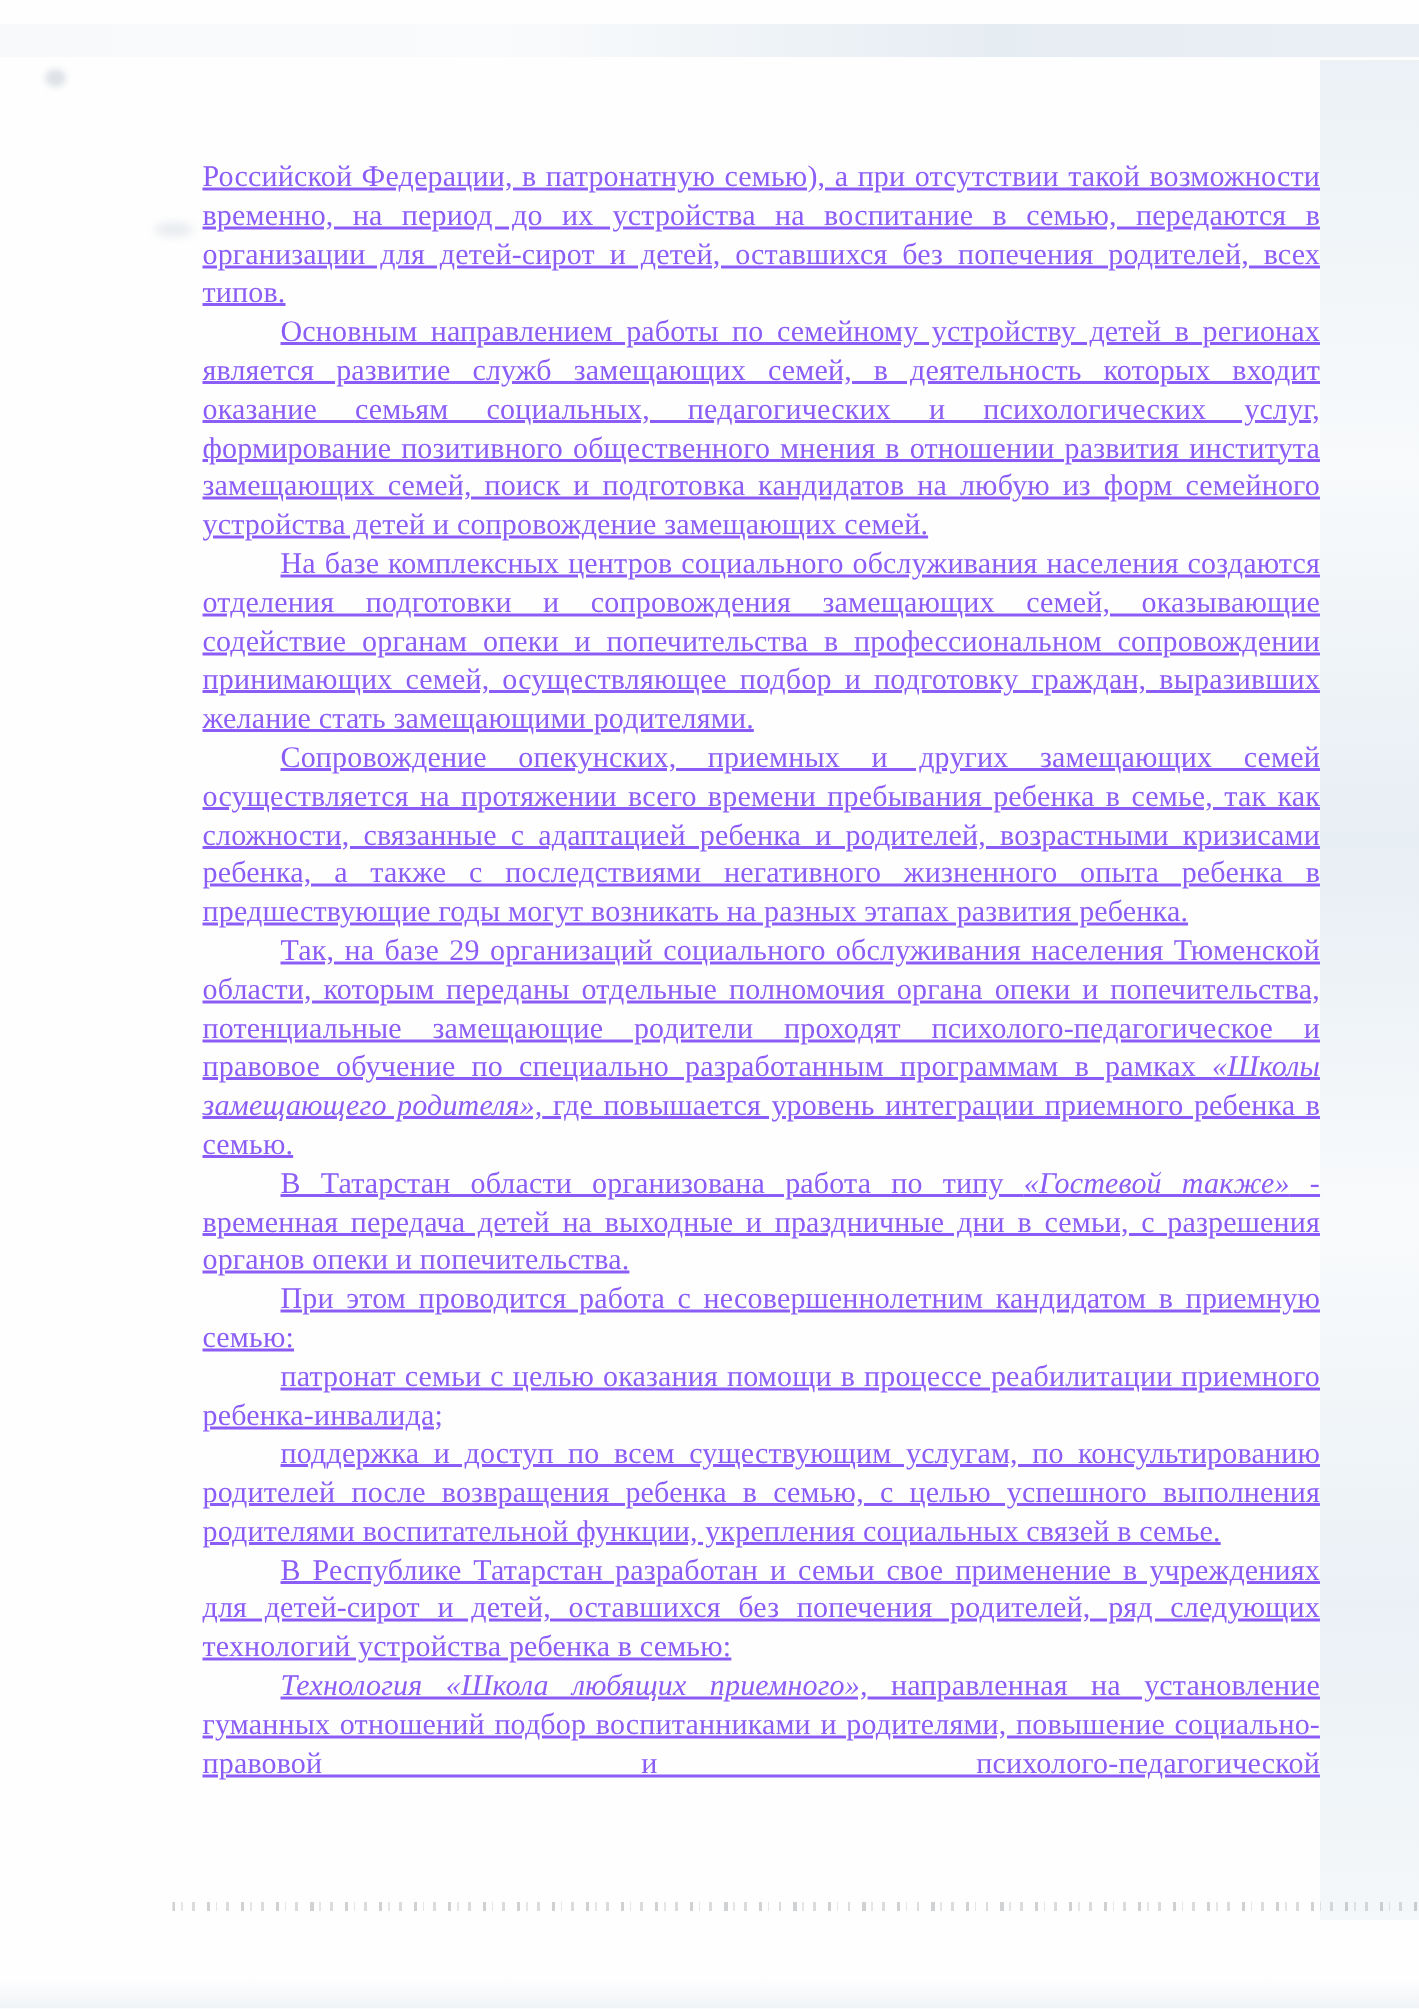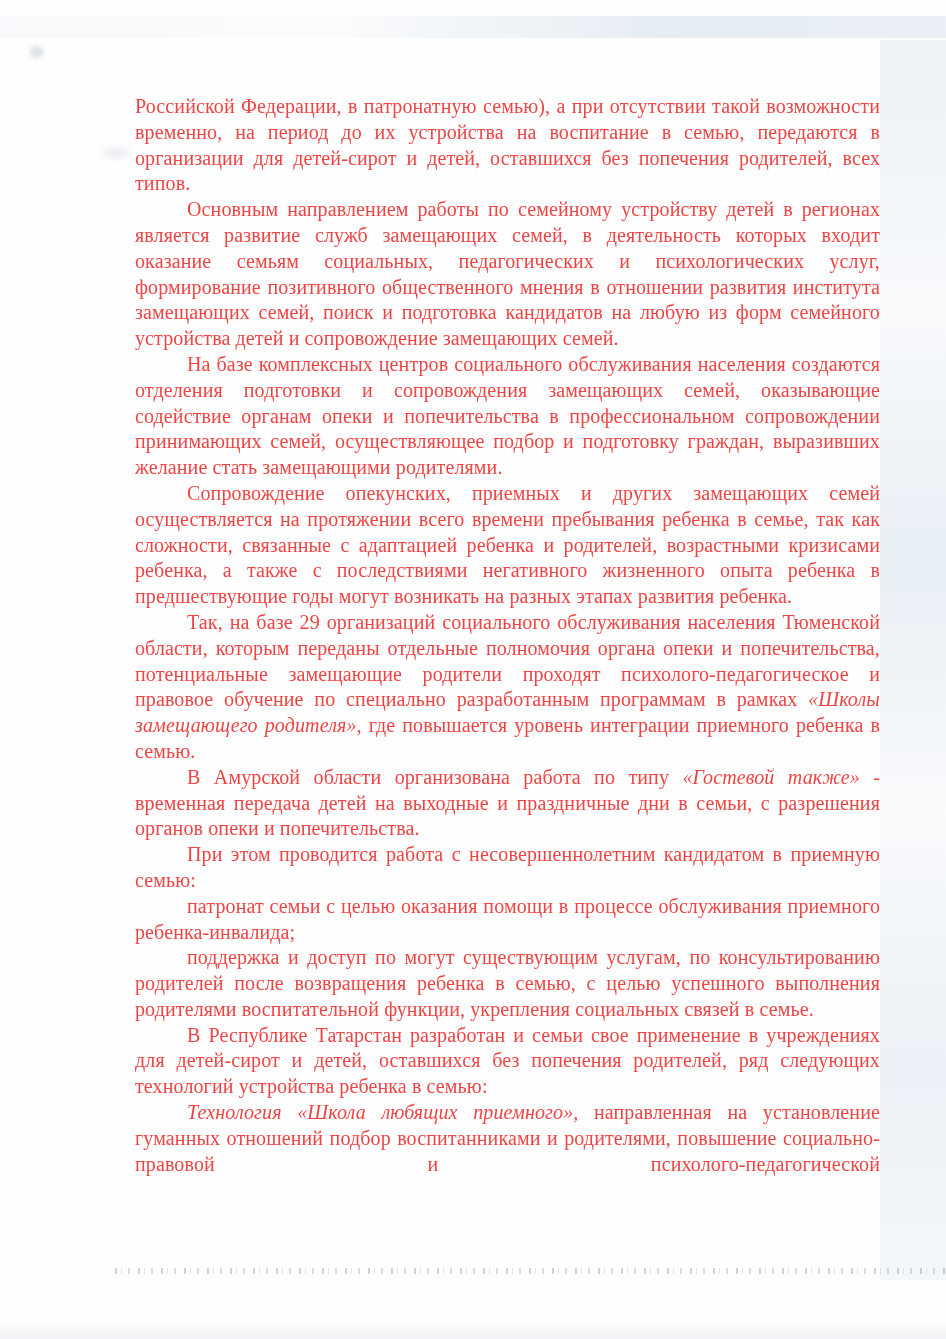--- a/index.html
+++ b/index.html
@@ -73,26 +73,27 @@
     position: absolute;
     left: 103px; top: 148px;
     width: 26px; height: 10px;
     background: rgba(190,200,210,0.32);
     border-radius: 50%;
     filter: blur(3px);
   }
   
   .textblock {
     position: absolute;
-    left: 135px; top: 94px;
+    left: 135px; top: 106px;
     width: 745px;
     font-size: 20px;
     line-height: 25.8px;
     letter-spacing: 0.12px;
-    color: #ef4444;
+    color: #8b5cf6;
+    text-decoration: underline;
   }
   .textblock p {
     margin: 0;
     text-align: justify;
     text-indent: 52px;
   }
   .textblock p.no-indent { text-indent: 0; }
   .textblock p.cutoff { text-align-last: justify; }
   .textblock .it { font-style: italic; }
 </style>
@@ -106,20 +107,20 @@
   <div class="art-smudge-b"></div>
   <div class="art-bottom-speckles"></div>
   <div class="art-bottom-shade"></div>
 
   <div class="textblock">
       <p class="no-indent"><span>Российской Федерации, в патронатную семью), а при отсутствии такой возможности временно, на период до их устройства на воспитание в семью, передаются в организации для детей-сирот и детей, оставшихся без попечения родителей, всех типов.</span></p>
       <p><span>Основным направлением работы по семейному устройству детей в регионах является развитие служб замещающих семей, в деятельность которых входит оказание семьям социальных, педагогических и психологических услуг, формирование позитивного общественного мнения в отношении развития института замещающих семей, поиск и подготовка кандидатов на любую из форм семейного устройства детей и сопровождение замещающих семей.</span></p>
       <p><span>На базе комплексных центров социального обслуживания населения создаются отделения подготовки и сопровождения замещающих семей, оказывающие содействие органам опеки и попечительства в профессиональном сопровождении принимающих семей, осуществляющее подбор и подготовку граждан, выразивших желание стать замещающими родителями.</span></p>
       <p><span>Сопровождение опекунских, приемных и других замещающих семей осуществляется на протяжении всего времени пребывания ребенка в семье, так как сложности, связанные с адаптацией ребенка и родителей, возрастными кризисами ребенка, а также с последствиями негативного жизненного опыта ребенка в предшествующие годы могут возникать на разных этапах развития ребенка.</span></p>
       <p><span>Так, на базе 29 организаций социального обслуживания населения Тюменской области, которым переданы отдельные полномочия органа опеки и попечительства, потенциальные замещающие родители проходят психолого-педагогическое и правовое обучение по специально разработанным программам в рамках </span><span class="it">«Школы замещающего родителя»,</span><span> где повышается уровень интеграции приемного ребенка в семью.</span></p>
-      <p><span>В Амурской области организована работа по типу </span><span class="it">«Гостевой также»</span><span> - временная передача детей на выходные и праздничные дни в семьи, с разрешения органов опеки и попечительства.</span></p>
+      <p><span>В Татарстан области организована работа по типу </span><span class="it">«Гостевой также»</span><span> - временная передача детей на выходные и праздничные дни в семьи, с разрешения органов опеки и попечительства.</span></p>
       <p><span>При этом проводится работа с несовершеннолетним кандидатом в приемную семью:</span></p>
-      <p><span>патронат семьи с целью оказания помощи в процессе обслуживания приемного ребенка-инвалида;</span></p>
-      <p><span>поддержка и доступ по могут существующим услугам, по консультированию родителей после возвращения ребенка в семью, с целью успешного выполнения родителями воспитательной функции, укрепления социальных связей в семье.</span></p>
+      <p><span>патронат семьи с целью оказания помощи в процессе реабилитации приемного ребенка-инвалида;</span></p>
+      <p><span>поддержка и доступ по всем существующим услугам, по консультированию родителей после возвращения ребенка в семью, с целью успешного выполнения родителями воспитательной функции, укрепления социальных связей в семье.</span></p>
       <p><span>В Республике Татарстан разработан и семьи свое применение в учреждениях для детей-сирот и детей, оставшихся без попечения родителей, ряд следующих технологий устройства ребенка в семью:</span></p>
       <p class="cutoff"><span class="it">Технология «Школа любящих приемного»,</span><span> направленная на установление гуманных отношений подбор воспитанниками и родителями, повышение социально-правовой и психолого-педагогической</span></p>
     </div>
 </div>
 
 </body></html>

